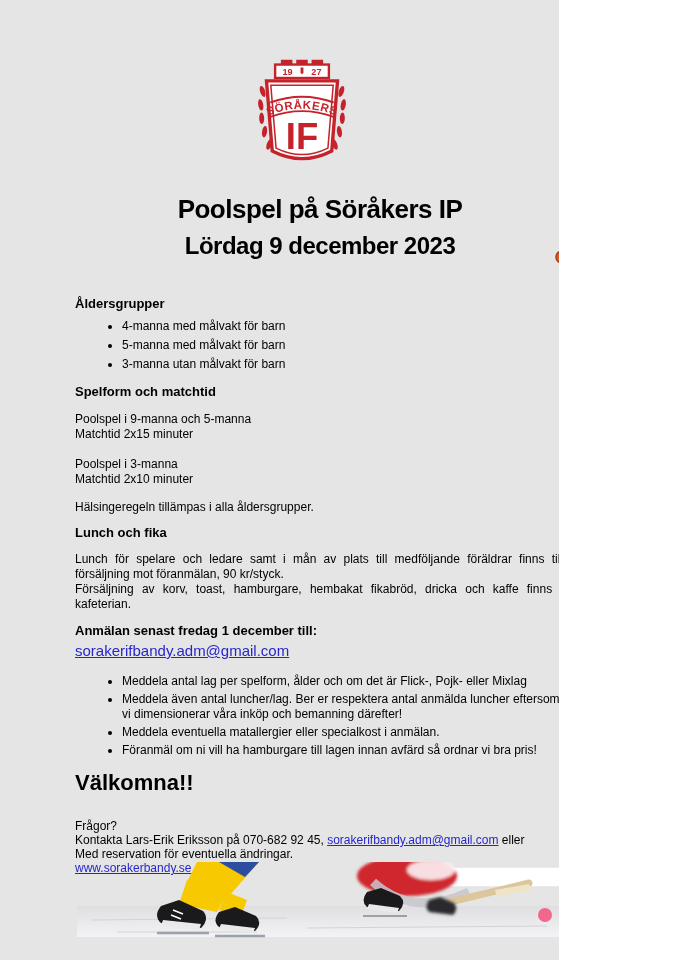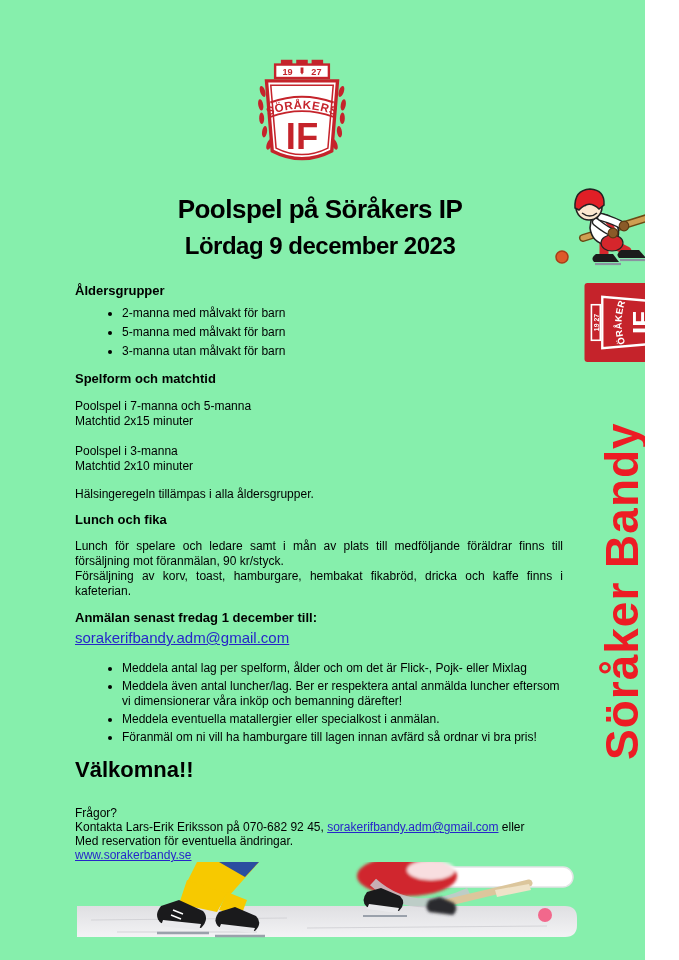--- a/index.html
+++ b/index.html
@@ -1,18 +1,18 @@
 <!DOCTYPE html>
 <html><head>
 <meta charset="utf-8">
 <style>
   * { margin:0; padding:0; box-sizing:border-box; }
   html,body { background:#ffffff; }
   .page {
-    position:relative; width:645px; height:960px; background:#86efac;
+    position:relative; width:559px; height:960px; background:#e5e5e5;
     font-family:"Liberation Sans", sans-serif; color:#000; overflow:hidden;
   }
 
   
   .crest { position:absolute; left:254px; top:58px; width:96px; height:112px; }
 
   
   .title  { position:absolute; left:0; top:186px; width:640px; text-align:center;
             font-size:26px; font-weight:bold; letter-spacing:-0.5px;margin-top:8px; }
   .date   { position:absolute; left:0; top:232px; width:640px; text-align:center;
@@ -22,21 +22,21 @@
   .mascot    { position:absolute; left:549px; top:184px; width:128px; height:96px; }
   .side-logo { position:absolute; left:584px; top:283px; width:80px; height:79px; }
   .v-banner  {
     position:absolute; left:588px; top:366px; height:394px; width:68px;
     writing-mode:vertical-rl; transform:rotate(180deg);
     font-size:46px; font-weight:bold; color:#ed1c24; letter-spacing:1px;
     line-height:68px; white-space:nowrap;
   }
 
   
-  .content { position:absolute; left:75px; top:283px; width:488px;
+  .content { position:absolute; left:75px; top:296px; width:488px;
              font-size:12px; line-height:15px; }
   .sec-h   { font-size:13px; font-weight:bold; line-height:16px; }
   .line    { line-height:15px; }
   .mt7  { margin-top:10px; }  .mt11 { margin-top:11px; } .mt12 { margin-top:12px; }
   .mt13 { margin-top:13px; } .mt15 { margin-top:15px; }
   .just { text-align:justify; }
 
   ul.blist { margin-top:7px; padding-left:47px; }
   ul.blist li { line-height:15px; margin-bottom:4px; }
   ul.blist2 { margin-top:12px; padding-left:47px; }
@@ -149,28 +149,28 @@
       <text x="40" y="67" font-size="26" font-weight="bold" fill="#ffffff" text-anchor="middle">IF</text>
     </g>
   </svg>
 
   <div class="v-banner">Söråker Bandy</div>
 
   <div class="content">
 
     <div class="sec-h">Åldersgrupper</div>
     <ul class="blist">
-      <li>2-manna med målvakt för barn</li>
+      <li>4-manna med målvakt för barn</li>
       <li>5-manna med målvakt för barn</li>
       <li>3-manna utan målvakt för barn</li>
     </ul>
 
     <div class="sec-h mt12">Spelform och matchtid</div>
     <div class="mt12">
-      <div class="line">Poolspel i 7-manna och 5-manna</div>
+      <div class="line">Poolspel i 9-manna och 5-manna</div>
       <div class="line">Matchtid 2x15 minuter</div>
     </div>
     <div class="mt15">
       <div class="line">Poolspel i 3-manna</div>
       <div class="line">Matchtid 2x10 minuter</div>
     </div>
     <div class="line mt13">Hälsingeregeln tillämpas i alla åldersgrupper.</div>
 
     <div class="sec-h mt7">Lunch och fika</div>
     <p class="just mt11">Lunch för spelare och ledare samt i mån av plats till medföljande föräldrar finns till försäljning mot föranmälan, 90 kr/styck.</p>

